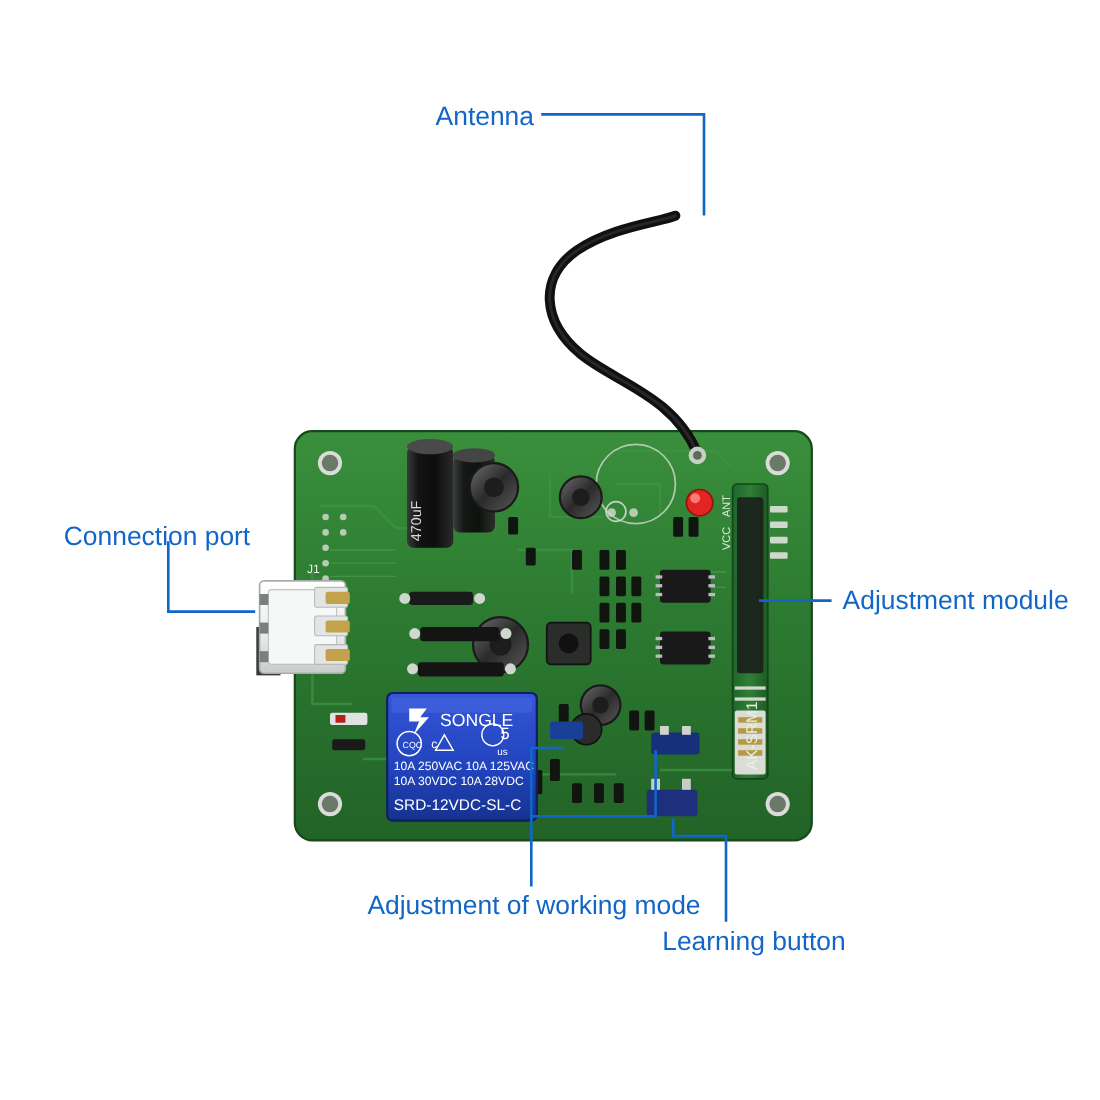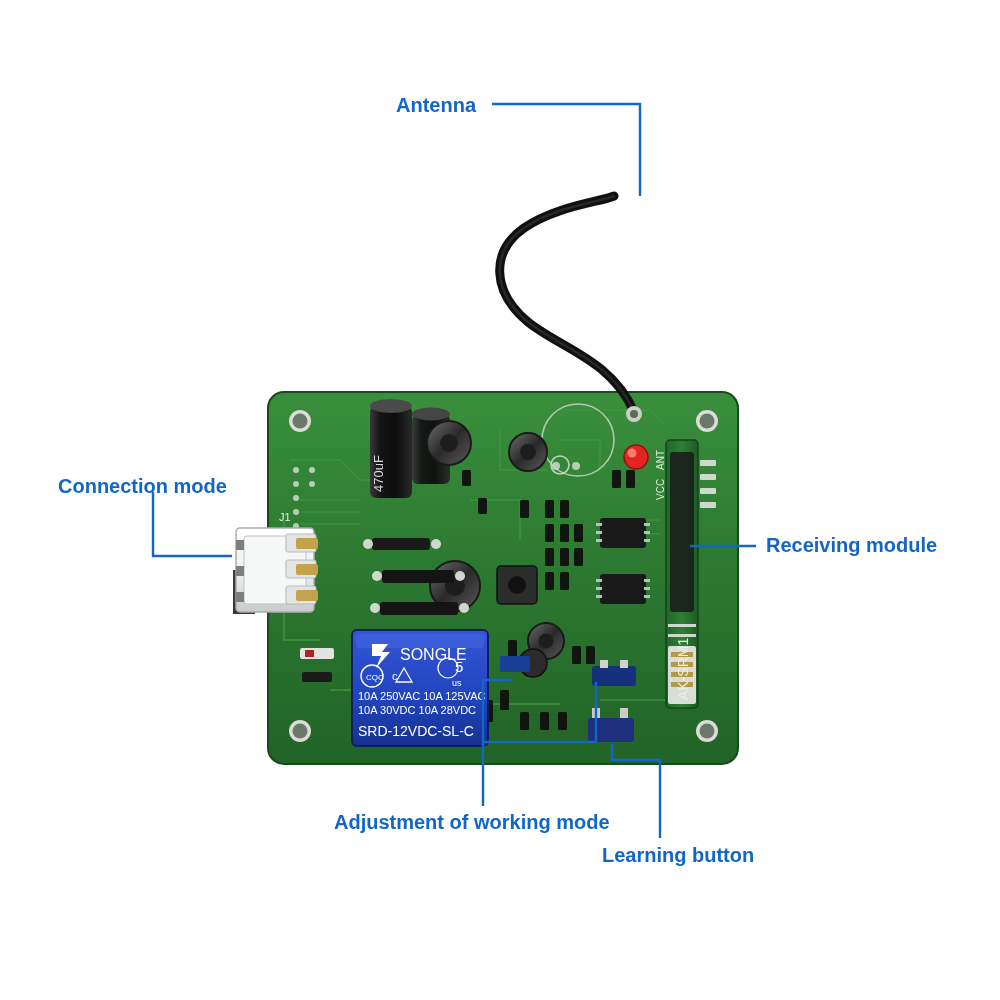--- a/index.html
+++ b/index.html
@@ -21,25 +21,24 @@
   }
   svg.layer {
     position: absolute;
     left: 0; top: 0;
     width: 1000px;
     height: 1000px;
   }
   .callout-label {
     position: absolute;
     color: #1266c8;
-    font-size: 20px;
+    font-size: 24px;
     font-family: "Liberation Sans", sans-serif;
     white-space: nowrap;
     line-height: 1;
-    font-weight: bold;
   }
   #lbl-antenna { left: 396px; top: 95px; }
   #lbl-connection { left: 58px; top: 476px; }
   #lbl-receiving { left: 766px; top: 535px; }
   #lbl-mode { left: 334px; top: 812px; }
   #lbl-learning { left: 574px; top: 845px; margin-left: 28px; }
 </style>
 </head>
 <body>
 
@@ -313,18 +312,18 @@
       <path d="M756 546 H690"></path>
 
       <path d="M483 806 V680 H512"></path>
       <path d="M483 742 H596 V682"></path>
 
       <path d="M660 838 V760 H612 V744"></path>
     </g>
   </svg>
 
   <div class="callout-label" id="lbl-antenna">Antenna</div>
-  <div class="callout-label" id="lbl-connection">Connection mode</div>
-  <div class="callout-label" id="lbl-receiving">Receiving module</div>
+  <div class="callout-label" id="lbl-connection">Connection port</div>
+  <div class="callout-label" id="lbl-receiving">Adjustment module</div>
   <div class="callout-label" id="lbl-mode">Adjustment of working mode</div>
   <div class="callout-label" id="lbl-learning">Learning button</div>
 
 </div>
 
 </body></html>

